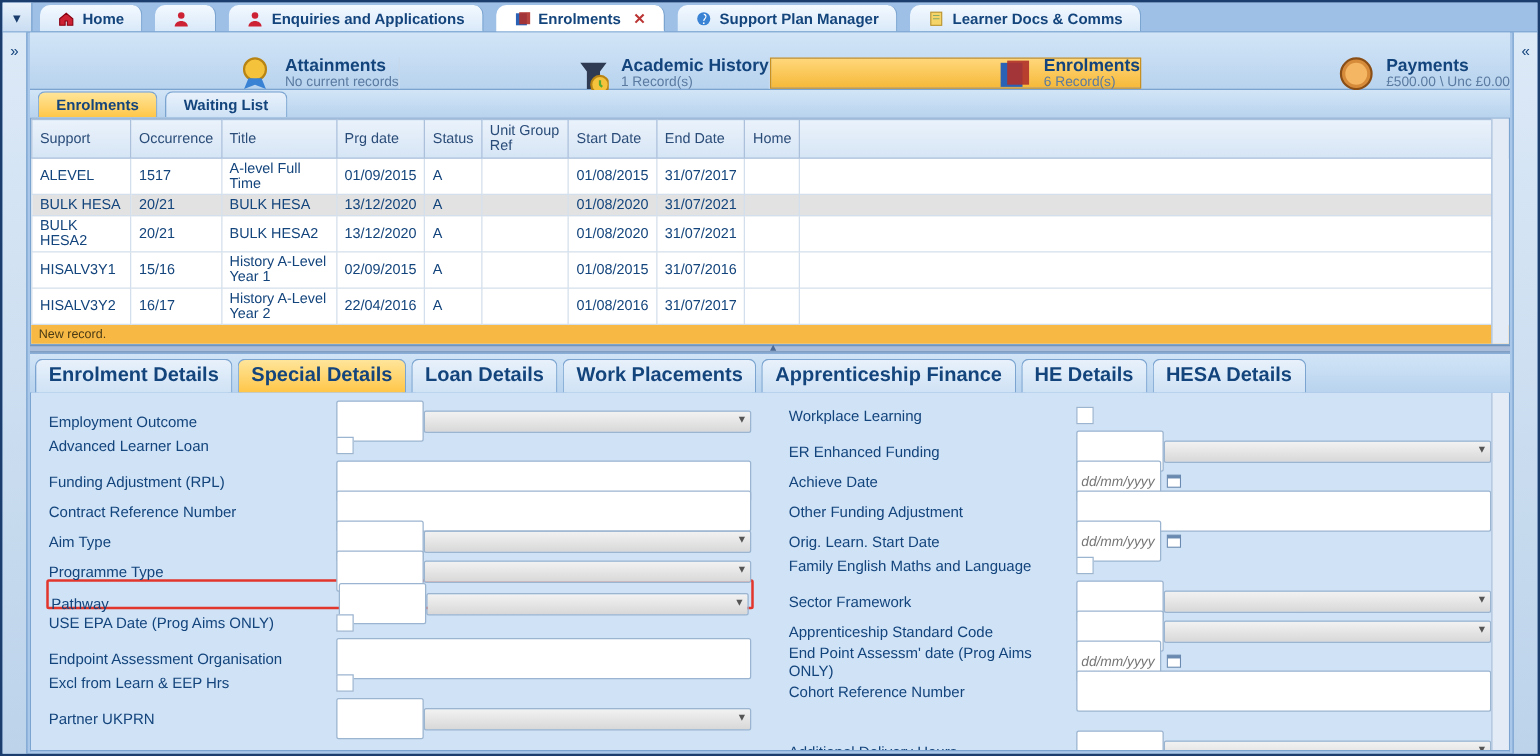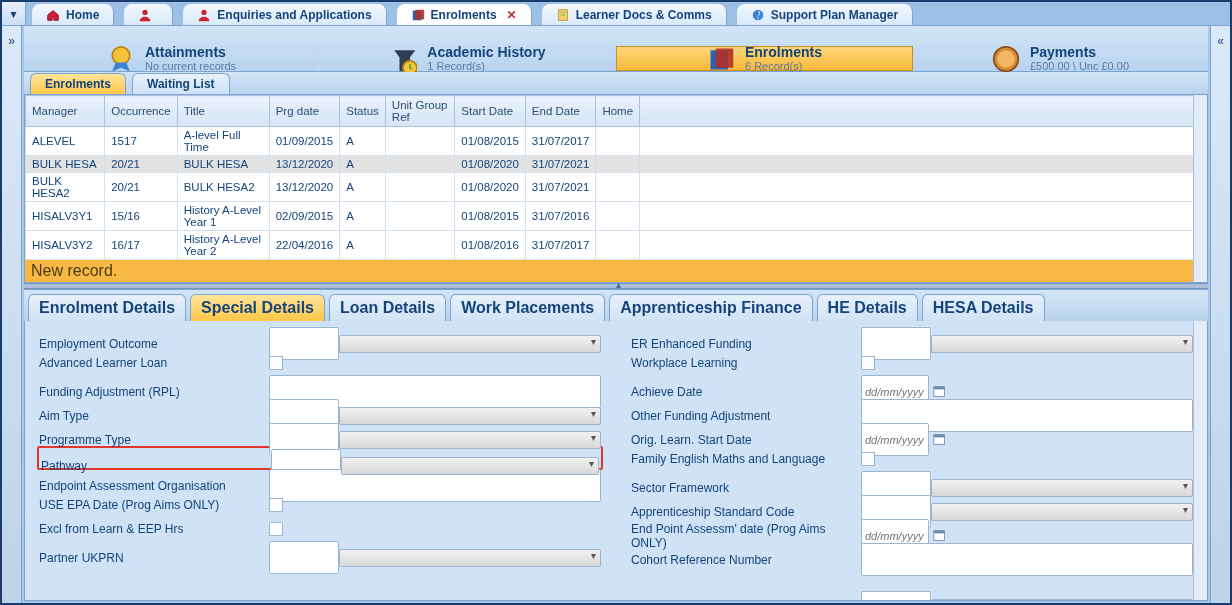--- a/index.html
+++ b/index.html
@@ -73,21 +73,21 @@
 
   
   .summary-row {
     height: 46px;
     background: linear-gradient(#d2e5f7,#b8d3ee);
     display:flex;
     border-bottom:1px solid #7ba4d0;
   }
   .card {
     flex:1;
-    display:flex; align-items:center; justify-content:center;
+    display:flex; align-items:center; justify-content:flex-end;
     gap:10px;
     border-right:1px solid #c5d8ec;
     cursor:pointer;
     margin-top:20px;
   }
   .card:last-child { border-right:none; }
   .card .cicon { width:28px; height:28px; }
   .card .ctxt { display:flex; flex-direction:column; line-height:1.2; }
   .card .ctxt .ctitle { font-weight:700; font-size:14px; color:#13447c; }
   .card .ctxt .csub   { font-size:11px; color:#5a7aa0; }
@@ -124,21 +124,21 @@
   .grid td {
     border:1px solid #d3dfec;
     padding:2px 6px;
     color:#13447c;
   }
   .grid tr.alt td { background:#e2e2e2; }
   .newrec {
     background:#f7b944;
     color:#4a3a15;
     padding:2px 6px;
-    font-size:16px;
+    font-size:10px;
   }
   .gridscroll {
     position:absolute; right:0; top:0; bottom:0; width:14px;
     background:#e3ecf6; border-left:1px solid #aac0db;
   }
 
   
   .detailtabs {
     display:flex; background: linear-gradient(#d2e5f7,#b8d3ee);
     border-top:1px solid #7ba4d0;
@@ -257,36 +257,36 @@
             <rect x="2" y="3" width="10" height="11" fill="#2a62b5"></rect>
             <rect x="5" y="2" width="10" height="11" fill="#b0302a" opacity=".9"></rect>
           </svg>
         </span>
         <span>Enrolments</span>
         <span class="tclose">✕</span>
       </div>
       <div class="toptab">
         <span class="ticon">
           <svg viewBox="0 0 16 16" width="14" height="14">
+            <circle cx="8" cy="8" r="6" fill="#3a82d4"></circle>
+            <path d="M8 4a2 2 0 012 2c0 1-.5 1.5-1 2-.5.5-1 1-1 2" stroke="#fff" fill="none"></path>
+            <circle cx="8" cy="12" r=".8" fill="#fff"></circle>
+          </svg>
+        </span>
+        <span>Support Plan Manager</span>
+      </div>
+      <div class="toptab">
+        <span class="ticon">
+          <svg viewBox="0 0 16 16" width="14" height="14">
             <rect x="3" y="2" width="10" height="12" fill="#f5d46a" stroke="#b8922c"></rect>
             <line x1="5" y1="5" x2="11" y2="5" stroke="#8a6"></line>
             <line x1="5" y1="8" x2="11" y2="8" stroke="#8a6"></line>
           </svg>
         </span>
         <span>Learner Docs &amp; Comms</span>
-      </div>
-      <div class="toptab">
-        <span class="ticon">
-          <svg viewBox="0 0 16 16" width="14" height="14">
-            <circle cx="8" cy="8" r="6" fill="#3a82d4"></circle>
-            <path d="M8 4a2 2 0 012 2c0 1-.5 1.5-1 2-.5.5-1 1-1 2" stroke="#fff" fill="none"></path>
-            <circle cx="8" cy="12" r=".8" fill="#fff"></circle>
-          </svg>
-        </span>
-        <span>Support Plan Manager</span>
       </div>
     </div>
 </div>
 
 <div class="rail-left">»</div>
 <div class="rail-right">«</div>
 
 <div class="main">
 
   <div class="summary-row" id="cards">
@@ -343,21 +343,21 @@
 
   <div class="subtabrow" id="subtabs">
       <div class="subtab active">Enrolments</div>
       <div class="subtab">Waiting List</div>
     </div>
 
   <div class="gridwrap">
     <table class="grid">
       <thead>
           <tr id="gridhead">
-            <th>Manager</th>
+            <th>Support</th>
             <th>Occurrence</th>
             <th>Title</th>
             <th>Prg date</th>
             <th>Status</th>
             <th>Unit Group Ref</th>
             <th>Start Date</th>
             <th>End Date</th>
             <th>Home</th>
             <th style="width: 48%;"></th>
           </tr>
@@ -451,65 +451,69 @@
           </div>
           <div class="frow">
             <label>Advanced Learner Loan</label>
             <div class="fchk"></div>
             <span></span>
           </div>
           <div class="frow twocol">
             <label>Funding Adjustment (RPL)</label>
             <input class="finput" style="">
           </div>
+          <div class="frow twocol">
+            <label>Contract Reference Number</label>
+            <input class="finput" style="">
+          </div>
           <div class="frow">
             <label>Aim Type</label>
             <input class="finput" style="">
             <div class="fselect"></div>
           </div>
           <div class="frow">
             <label>Programme Type</label>
             <input class="finput" style="">
             <div class="fselect"></div>
           </div>
           <div class="frow highlight-box">
             <label>Pathway</label>
             <input class="finput" style="">
             <div class="fselect"></div>
-          </div>
-          <div class="frow twocol">
-            <label>Endpoint Assessment Organisation</label>
-            <input class="finput" style="">
           </div>
           <div class="frow">
             <label>USE EPA Date (Prog Aims ONLY)</label>
             <div class="fchk"></div>
             <span></span>
           </div>
+          <div class="frow twocol">
+            <label>Endpoint Assessment Organisation</label>
+            <input class="finput" style="">
+          </div>
           <div class="frow">
             <label>Excl from Learn &amp; EEP Hrs</label>
             <div class="fchk"></div>
             <span></span>
           </div>
           <div class="frow">
             <label>Partner UKPRN</label>
             <input class="finput" style="">
             <div class="fselect"></div>
           </div>
         </div>
       <div id="form-right">
           <div class="frow">
-            <label>ER Enhanced Funding</label>
-            <input class="finput" style="">
-            <div class="fselect"></div>
-          </div>
-          <div class="frow">
             <label>Workplace Learning</label>
             <div class="fchk"></div>
             <span></span>
+          </div>
+          <div class="frow">
+            <label>ER Enhanced Funding</label>
+            <input class="finput" style="">
+            <div class="fselect"></div>
           </div>
           <div class="frow twocol">
             <label>Achieve Date</label>
             <span style="display:flex;align-items:center">
               <input class="finput short dateph" placeholder="dd/mm/yyyy" style="">
               <span class="calicon">
                 <svg viewBox="0 0 16 16" width="14" height="14">
                   <rect x="1" y="2" width="12" height="11" fill="#fff" stroke="#6a8ab0"></rect>
                   <rect x="1" y="2" width="12" height="3" fill="#6a8ab0"></rect>
                 </svg>

